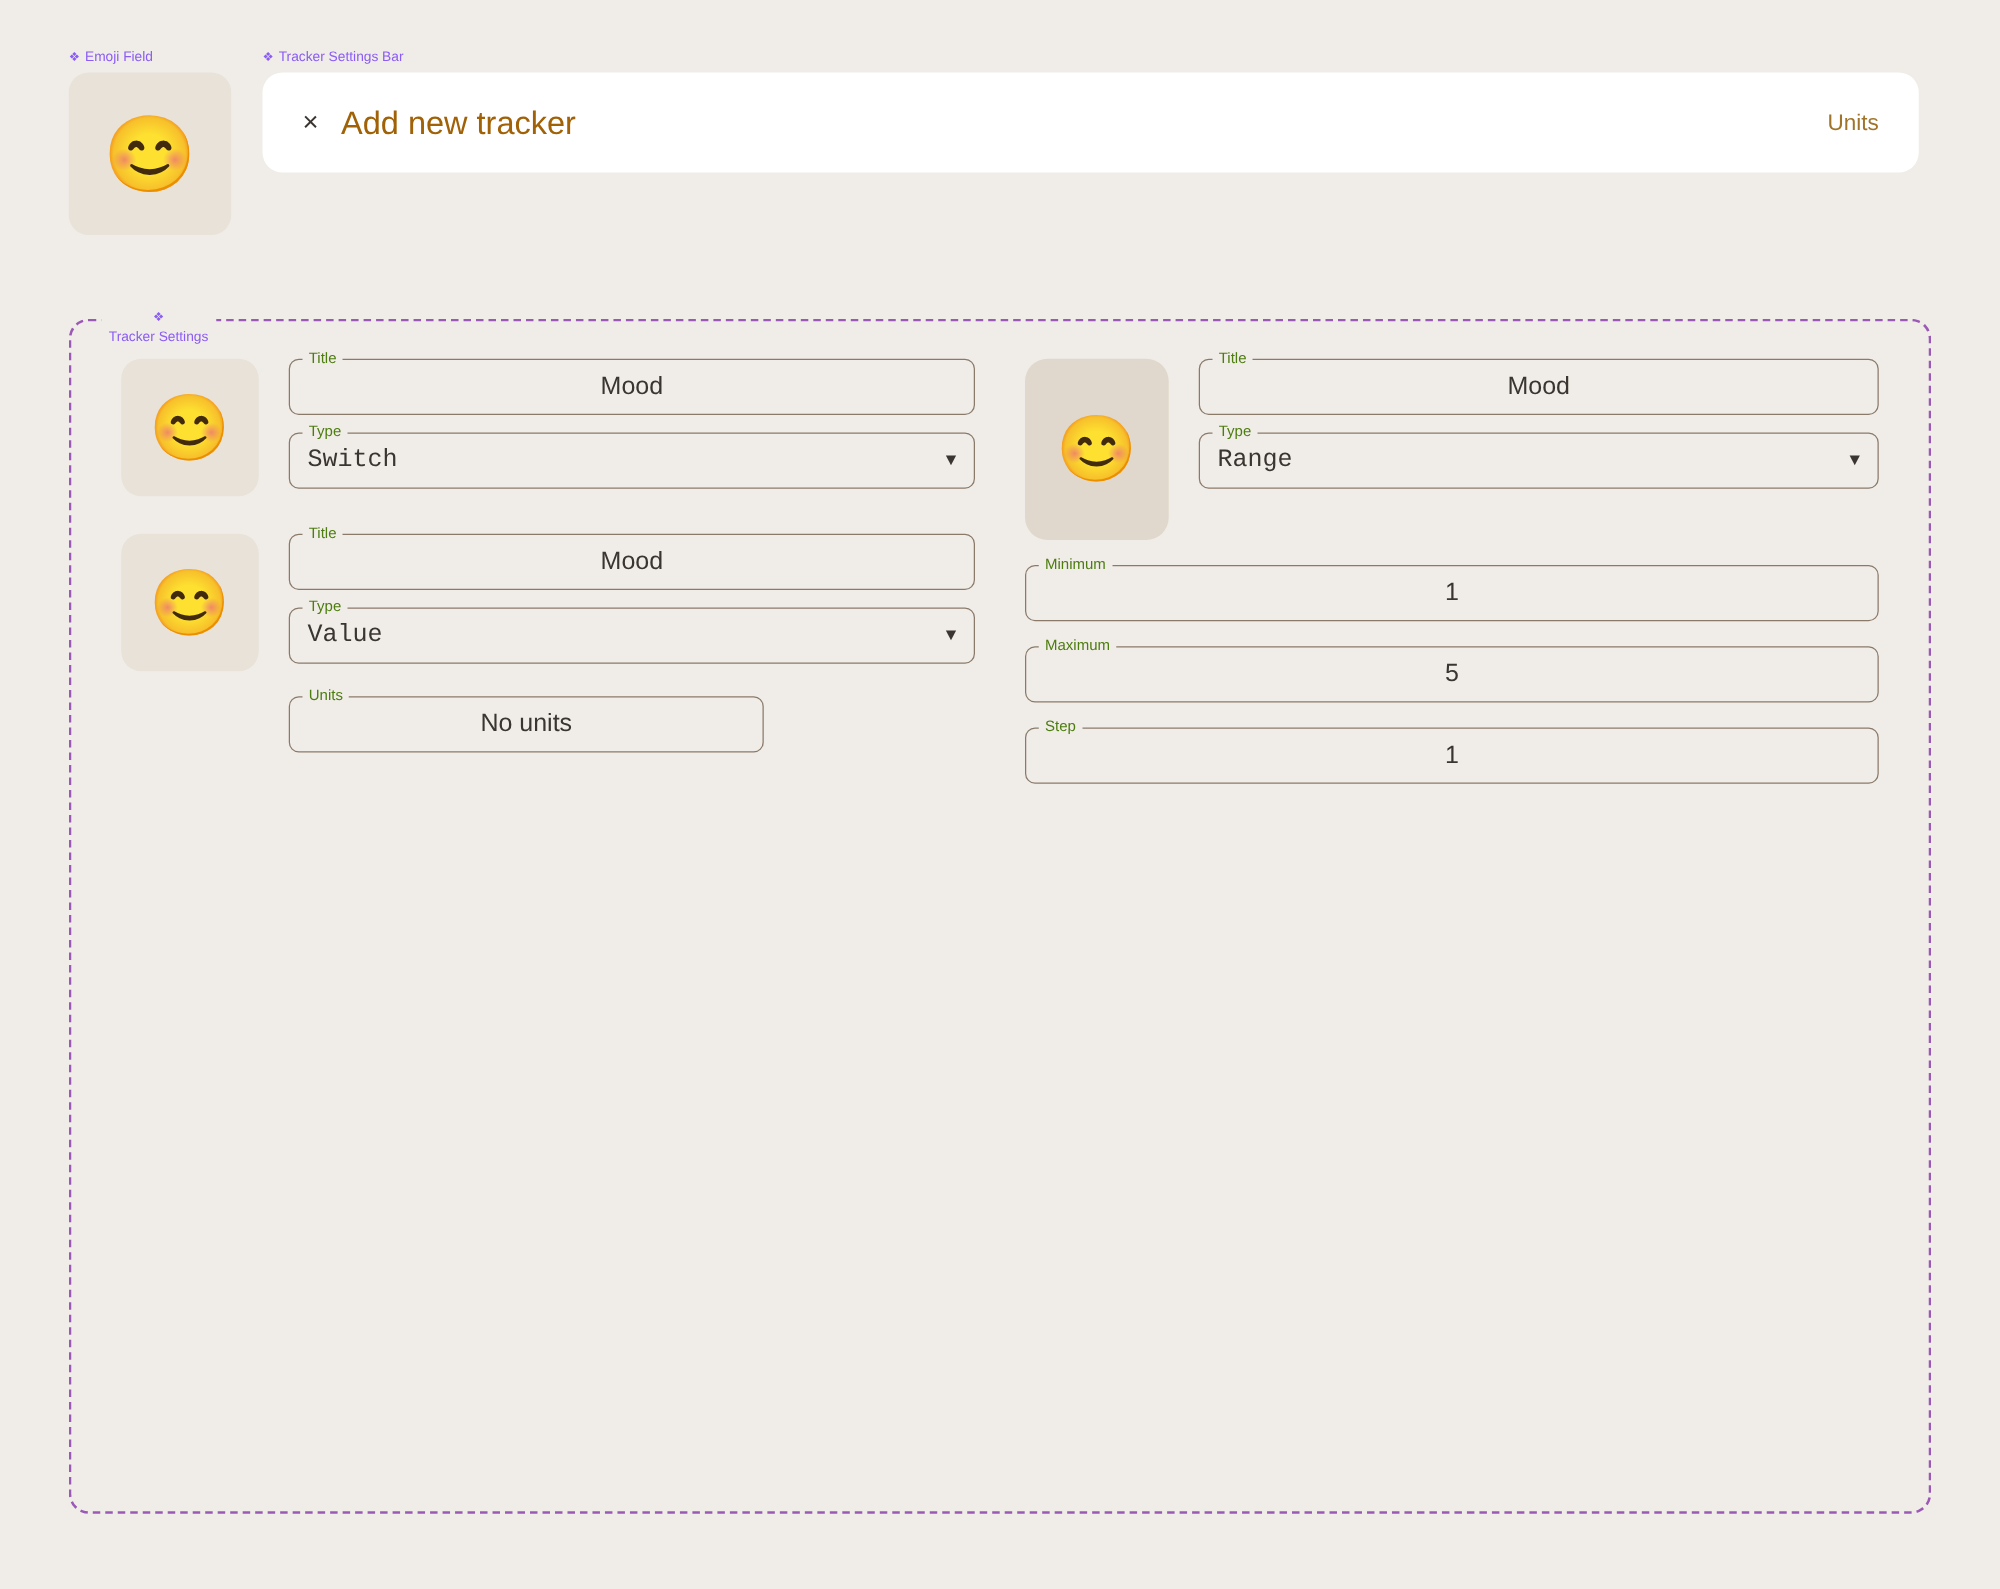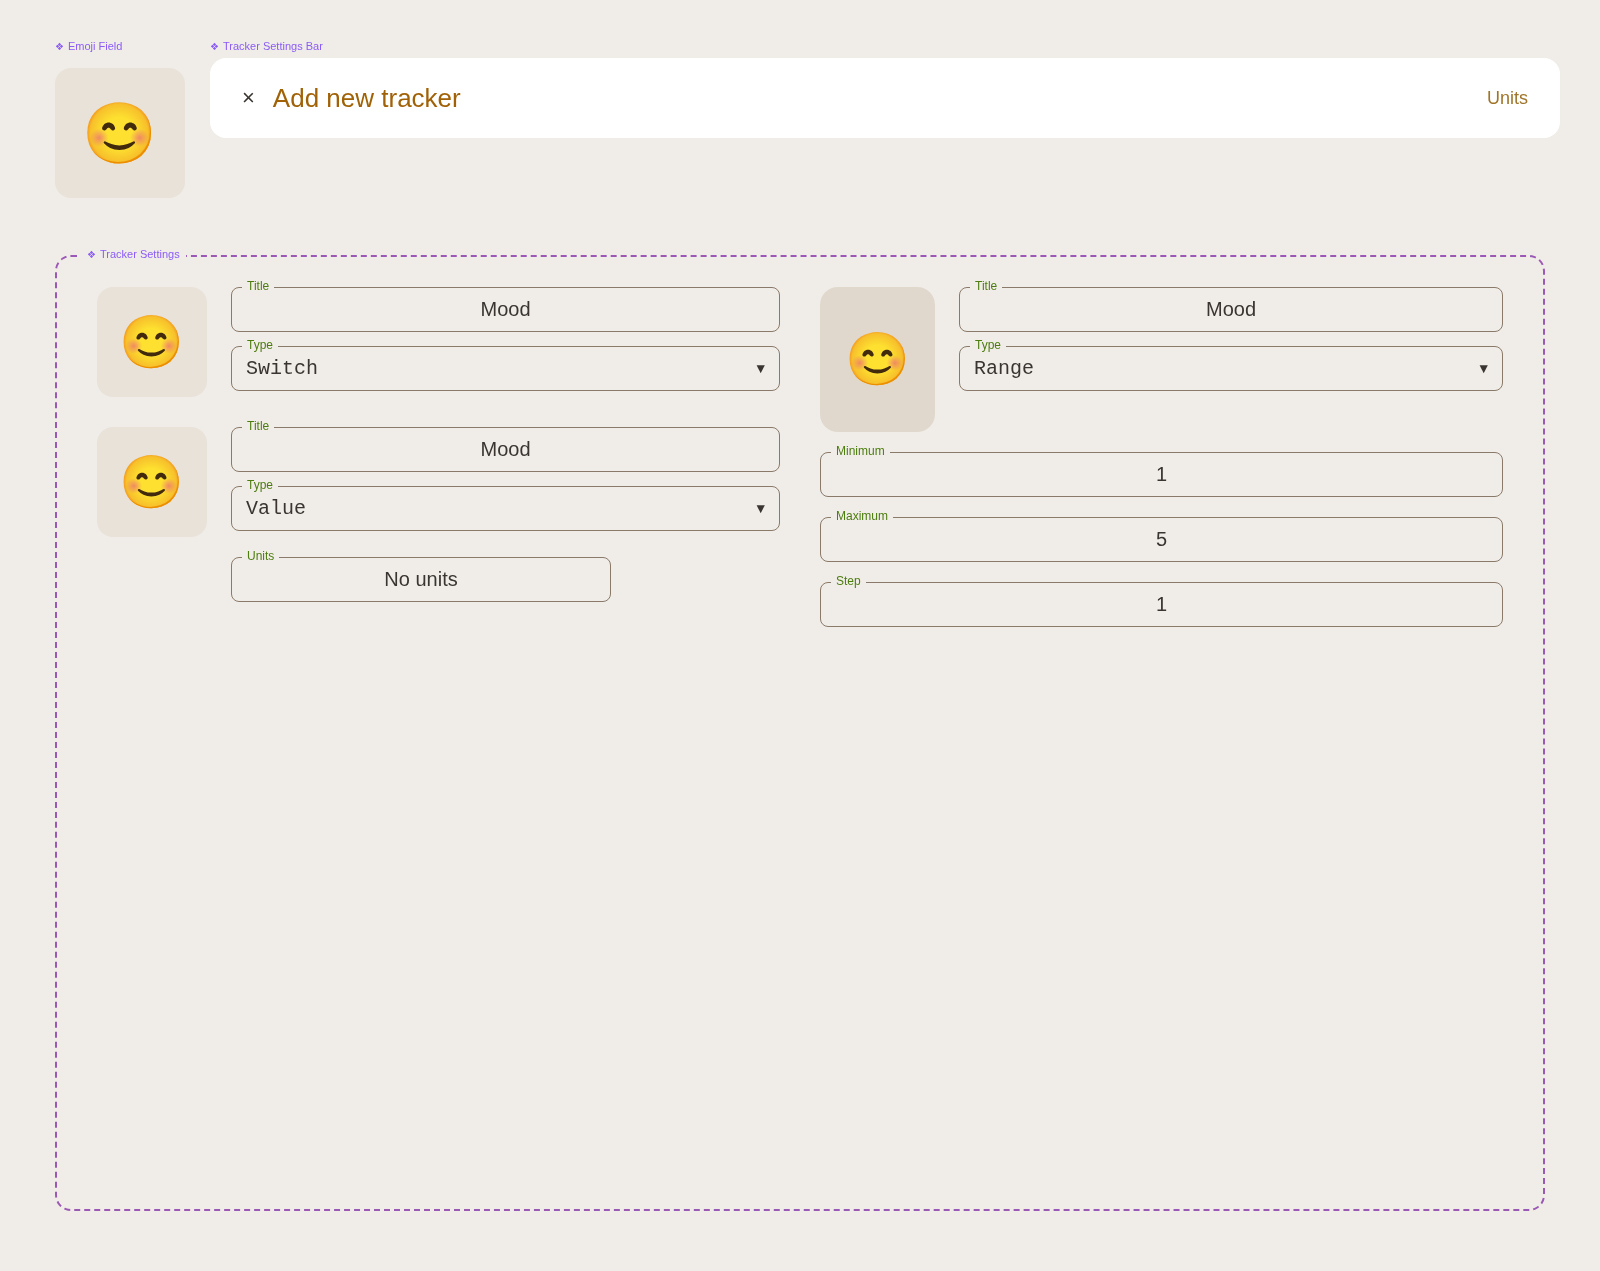--- a/index.html
+++ b/index.html
@@ -16,21 +16,21 @@
     
     .emoji-field-section {
       position: absolute;
       top: 40px;
       left: 55px;
     }
 
     .emoji-field-label {
       font-size: 11px;
       color: #8b5cf6;
-      margin-bottom: 16px;
+      margin-bottom: 6px;
       display: flex;
       align-items: flex-end;
       gap: 4px;
     }
 
     .emoji-box {
       background: #e8e2d9;
       border-radius: 16px;
       width: 130px;
       height: 130px;
@@ -38,21 +38,21 @@
       align-items: center;
       justify-content: center;
       font-size: 60px;
     }
 
     
     .tracker-bar-section {
       position: absolute;
       top: 40px;
       left: 210px;
-      right: 40px;
+      right: 65px;
     }
 
     .tracker-bar-label {
       font-size: 11px;
       color: #8b5cf6;
       margin-bottom: 6px;
       display: flex;
       align-items: center;
       gap: 4px;
     }
@@ -112,20 +112,21 @@
       position: absolute;
       top: -9px;
       left: 24px;
       background: #f0ede8;
       padding: 0 6px;
       font-size: 11px;
       color: #8b5cf6;
       display: flex;
       align-items: center;
       gap: 4px;
+      flex-direction: column;
     }
 
     .settings-inner {
       display: flex;
       gap: 40px;
       height: 100%;
     }
 
     .settings-left {
       flex: 1;

